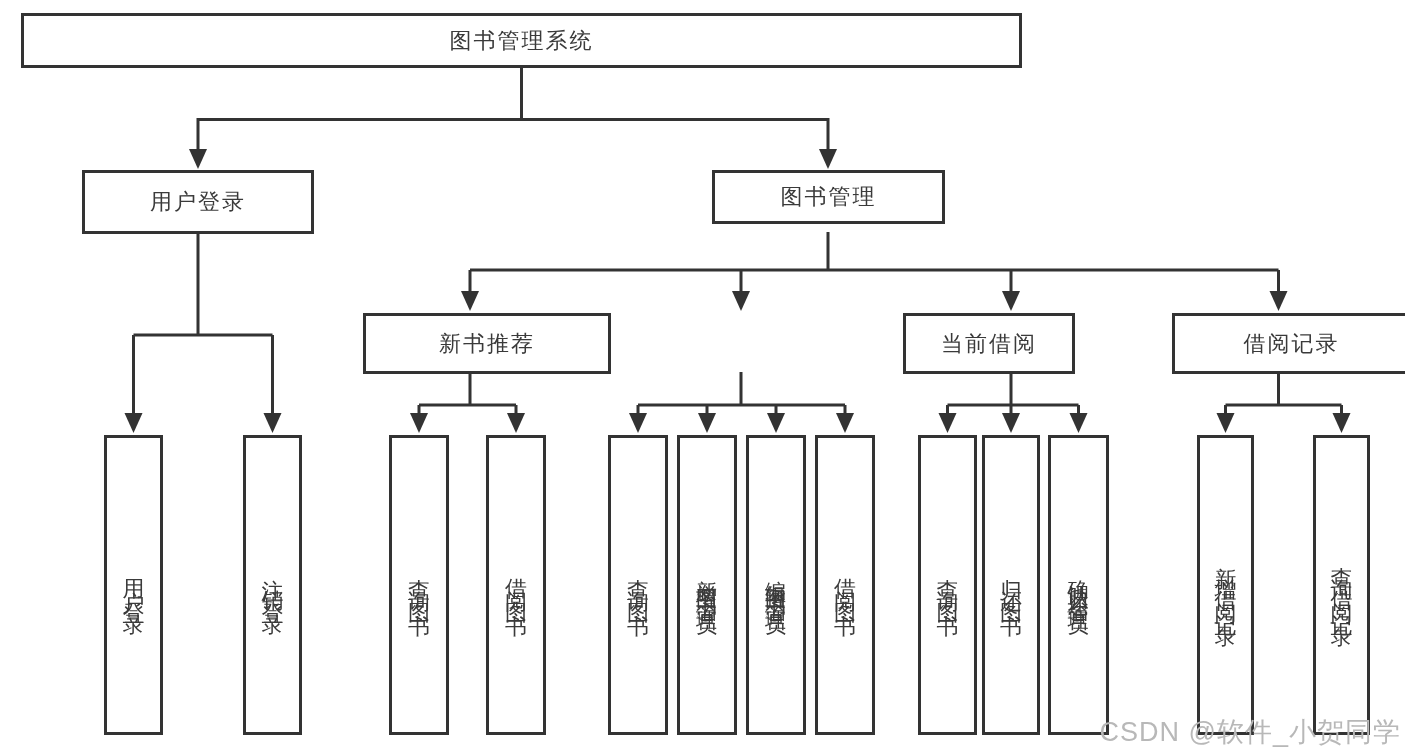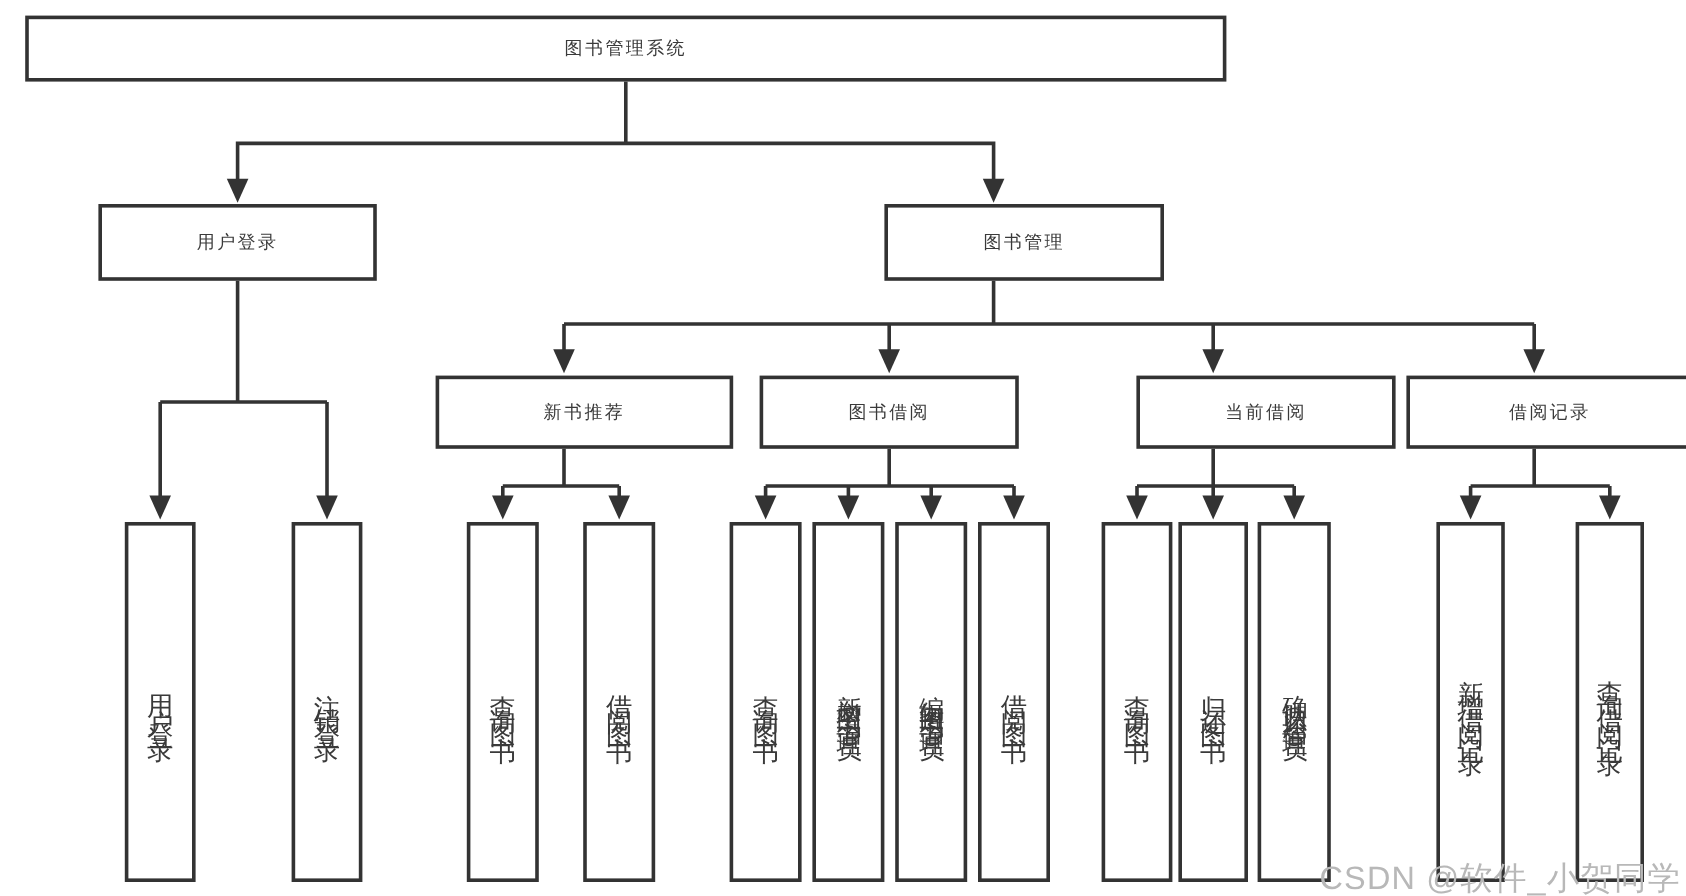--- a/index.html
+++ b/index.html
@@ -15,21 +15,21 @@
     position:absolute;
     box-sizing:border-box;
     border:3px solid #333333;
     background:#ffffff;
     color:#3a3a3a;
     display:flex;
     align-items:center;
     justify-content:center;
     overflow:hidden;
   }
-  .h{font-size:15px;letter-spacing:2px;}
+  .h{font-size:22px;letter-spacing:2px;}
   .v{
     writing-mode:vertical-rl;
     text-orientation:mixed;
     font-size:22px;
     letter-spacing:12px;
     line-height:1;
   }
   .v.dense{letter-spacing:5px;font-size:21px;}
   .watermark{
     position:absolute;
@@ -102,25 +102,24 @@
       <path d="M1011,433 L1002,413 L1020,413 Z"></path>
       <path d="M1078.5,433 L1069.5,413 L1087.5,413 Z"></path>
       <path d="M1225.5,433 L1216.5,413 L1234.5,413 Z"></path>
       <path d="M1341.5,433 L1332.5,413 L1350.5,413 Z"></path>
     </g>
   </svg>
 
   <div class="node h" style="left:21px;top:13px;width:1001px;height:55px">图书管理系统</div>
 
   <div class="node h" style="left:82px;top:170px;width:232px;height:64px">用户登录</div>
-  <div class="node h" style="left:737px;top:170px;width:233px;height:64px">图书管理</div>
+  <div class="node h" style="left:712px;top:170px;width:233px;height:54px">图书管理</div>
 
   <div class="node h" style="left:363px;top:313px;width:248px;height:61px">新书推荐</div>
-  <div class="node h" style="left:633px;top:313px;width:216px;height:61px">图书借阅</div>
-  <div class="node h" style="left:947px;top:313px;width:216px;height:61px">当前借阅</div>
+  <div class="node h" style="left:903px;top:313px;width:172px;height:61px">当前借阅</div>
   <div class="node h" style="left:1172px;top:313px;width:239px;height:61px">借阅记录</div>
 
   <div class="node v" style="left:104px;top:435px;width:59px;height:300px">用户登录</div>
   <div class="node v" style="left:243px;top:435px;width:59px;height:300px">注销登录</div>
 
   <div class="node v" style="left:389px;top:435px;width:60px;height:300px">查询图书</div>
   <div class="node v" style="left:486px;top:435px;width:60px;height:300px">借阅图书</div>
 
   <div class="node v" style="left:608px;top:435px;width:60px;height:300px">查询图书</div>
   <div class="node v dense" style="left:677px;top:435px;width:60px;height:300px">新增图书（管理员）</div>

